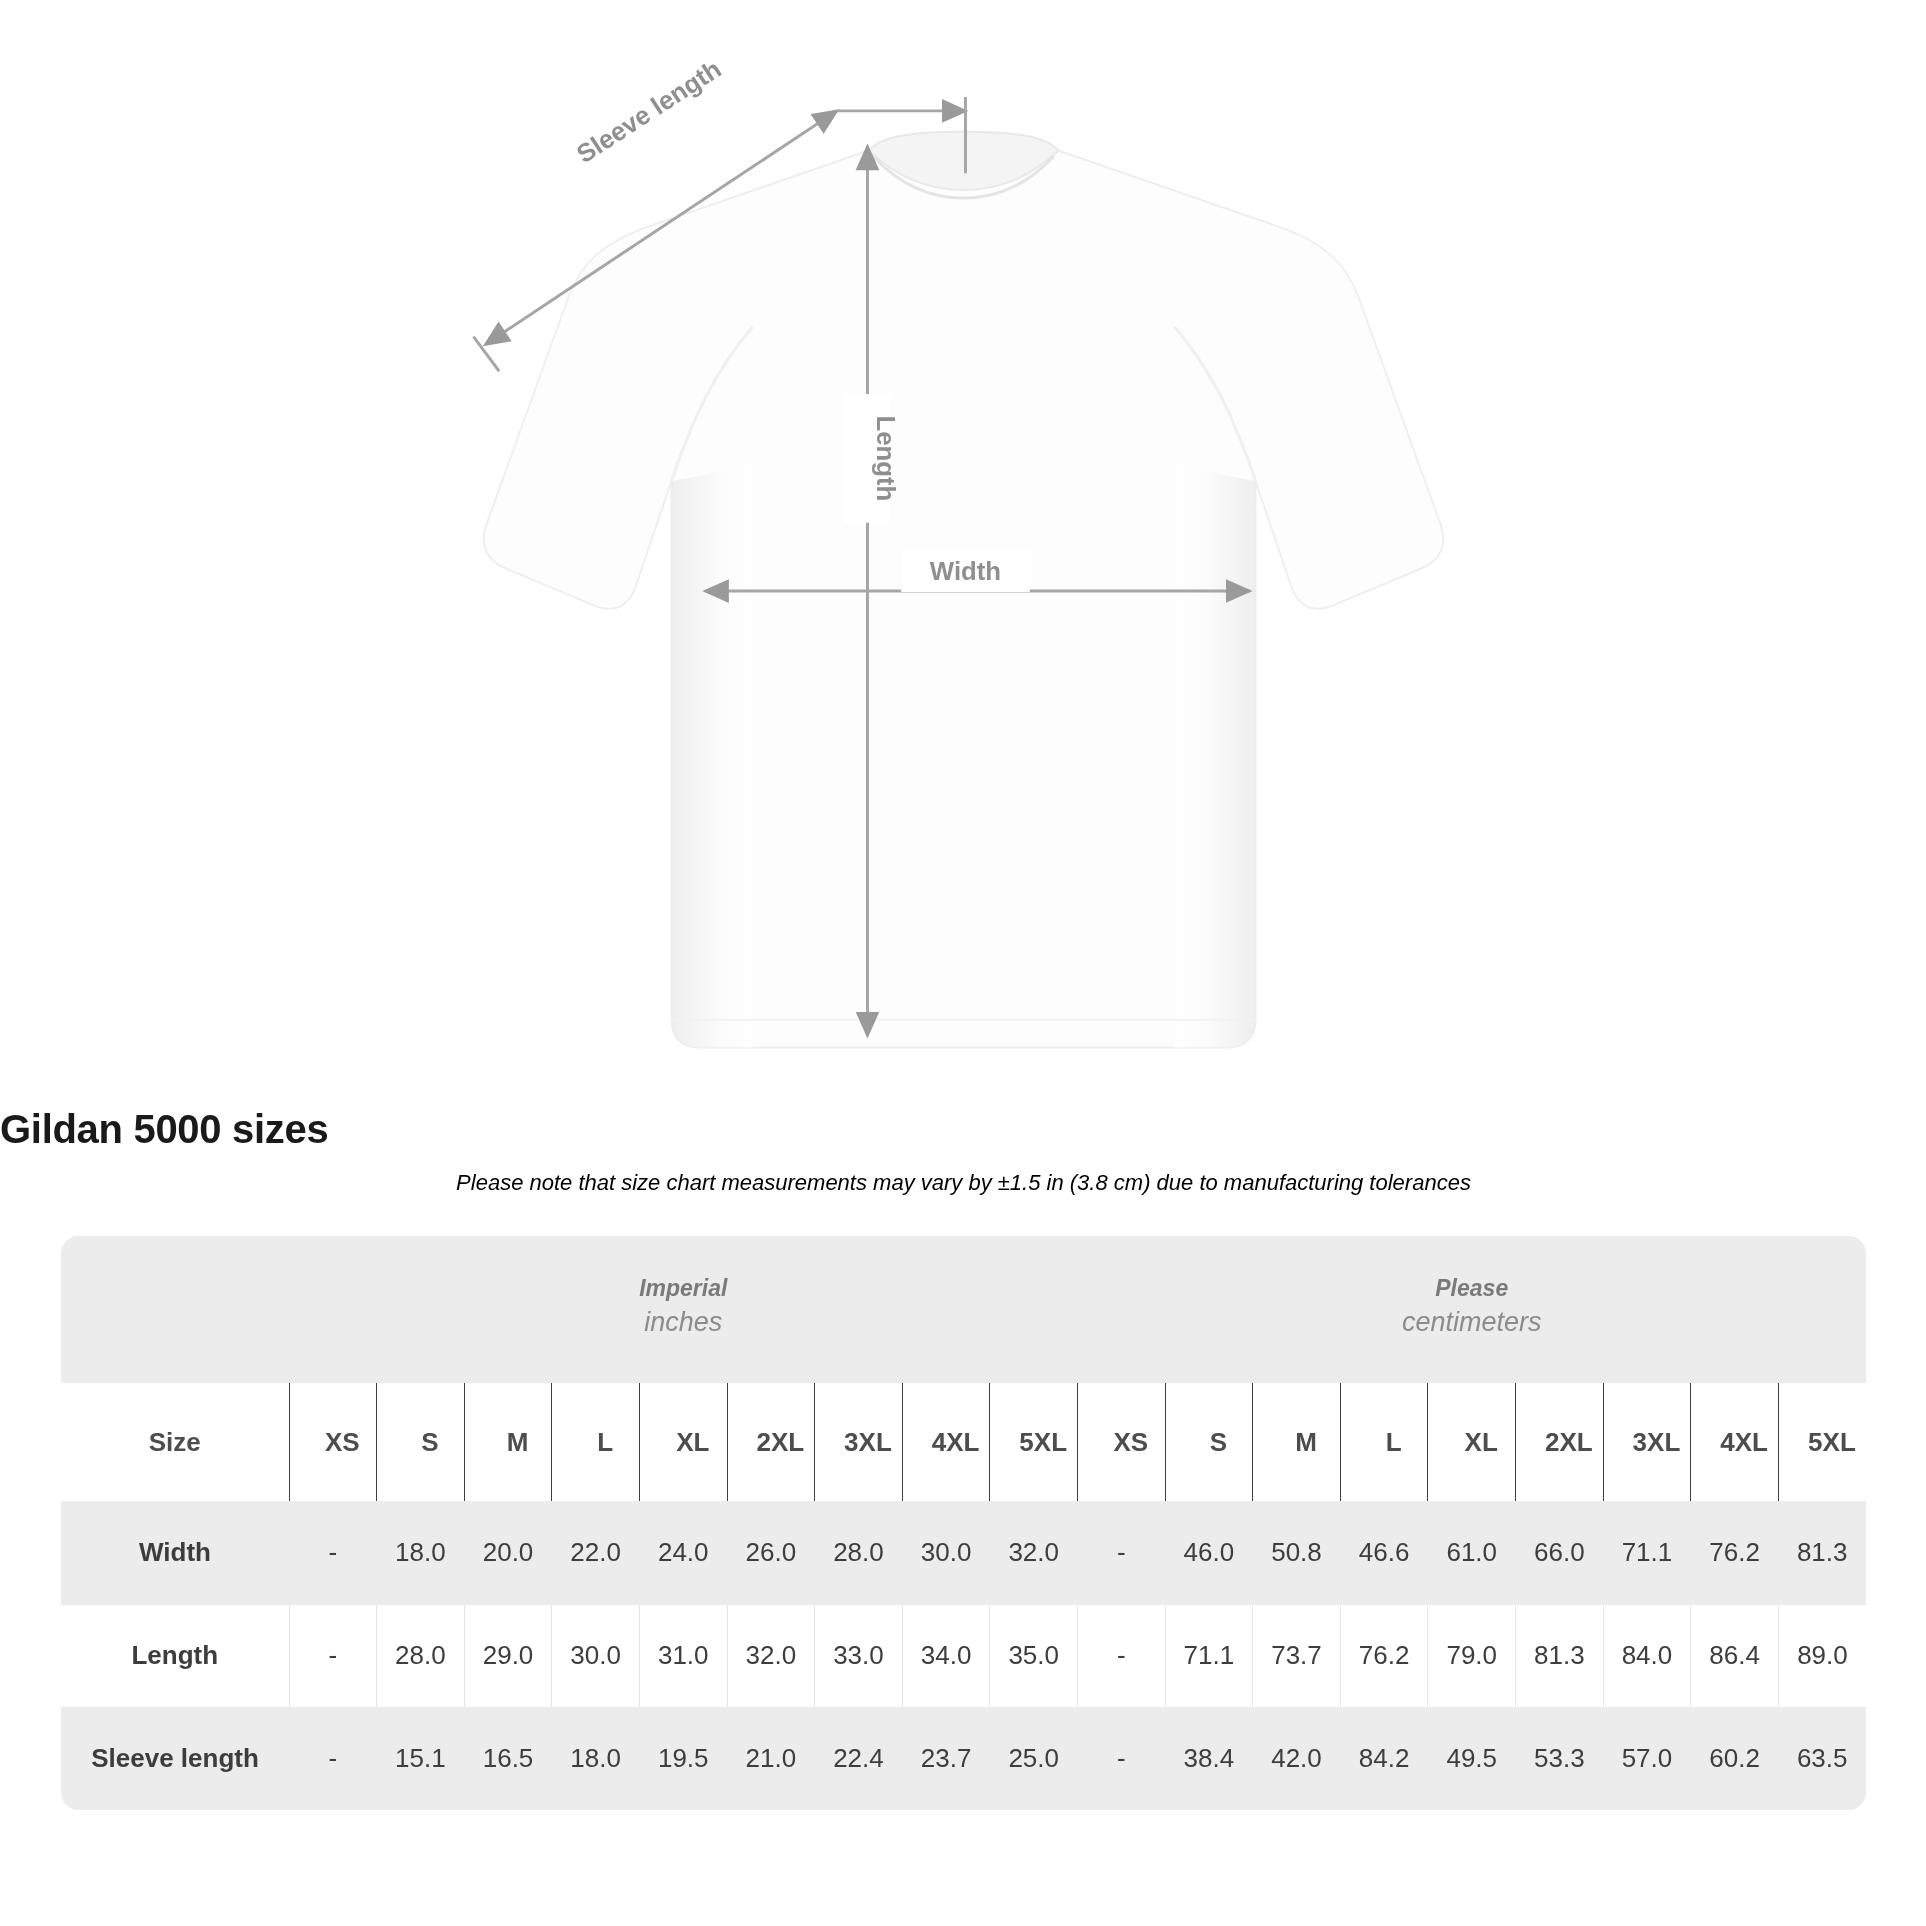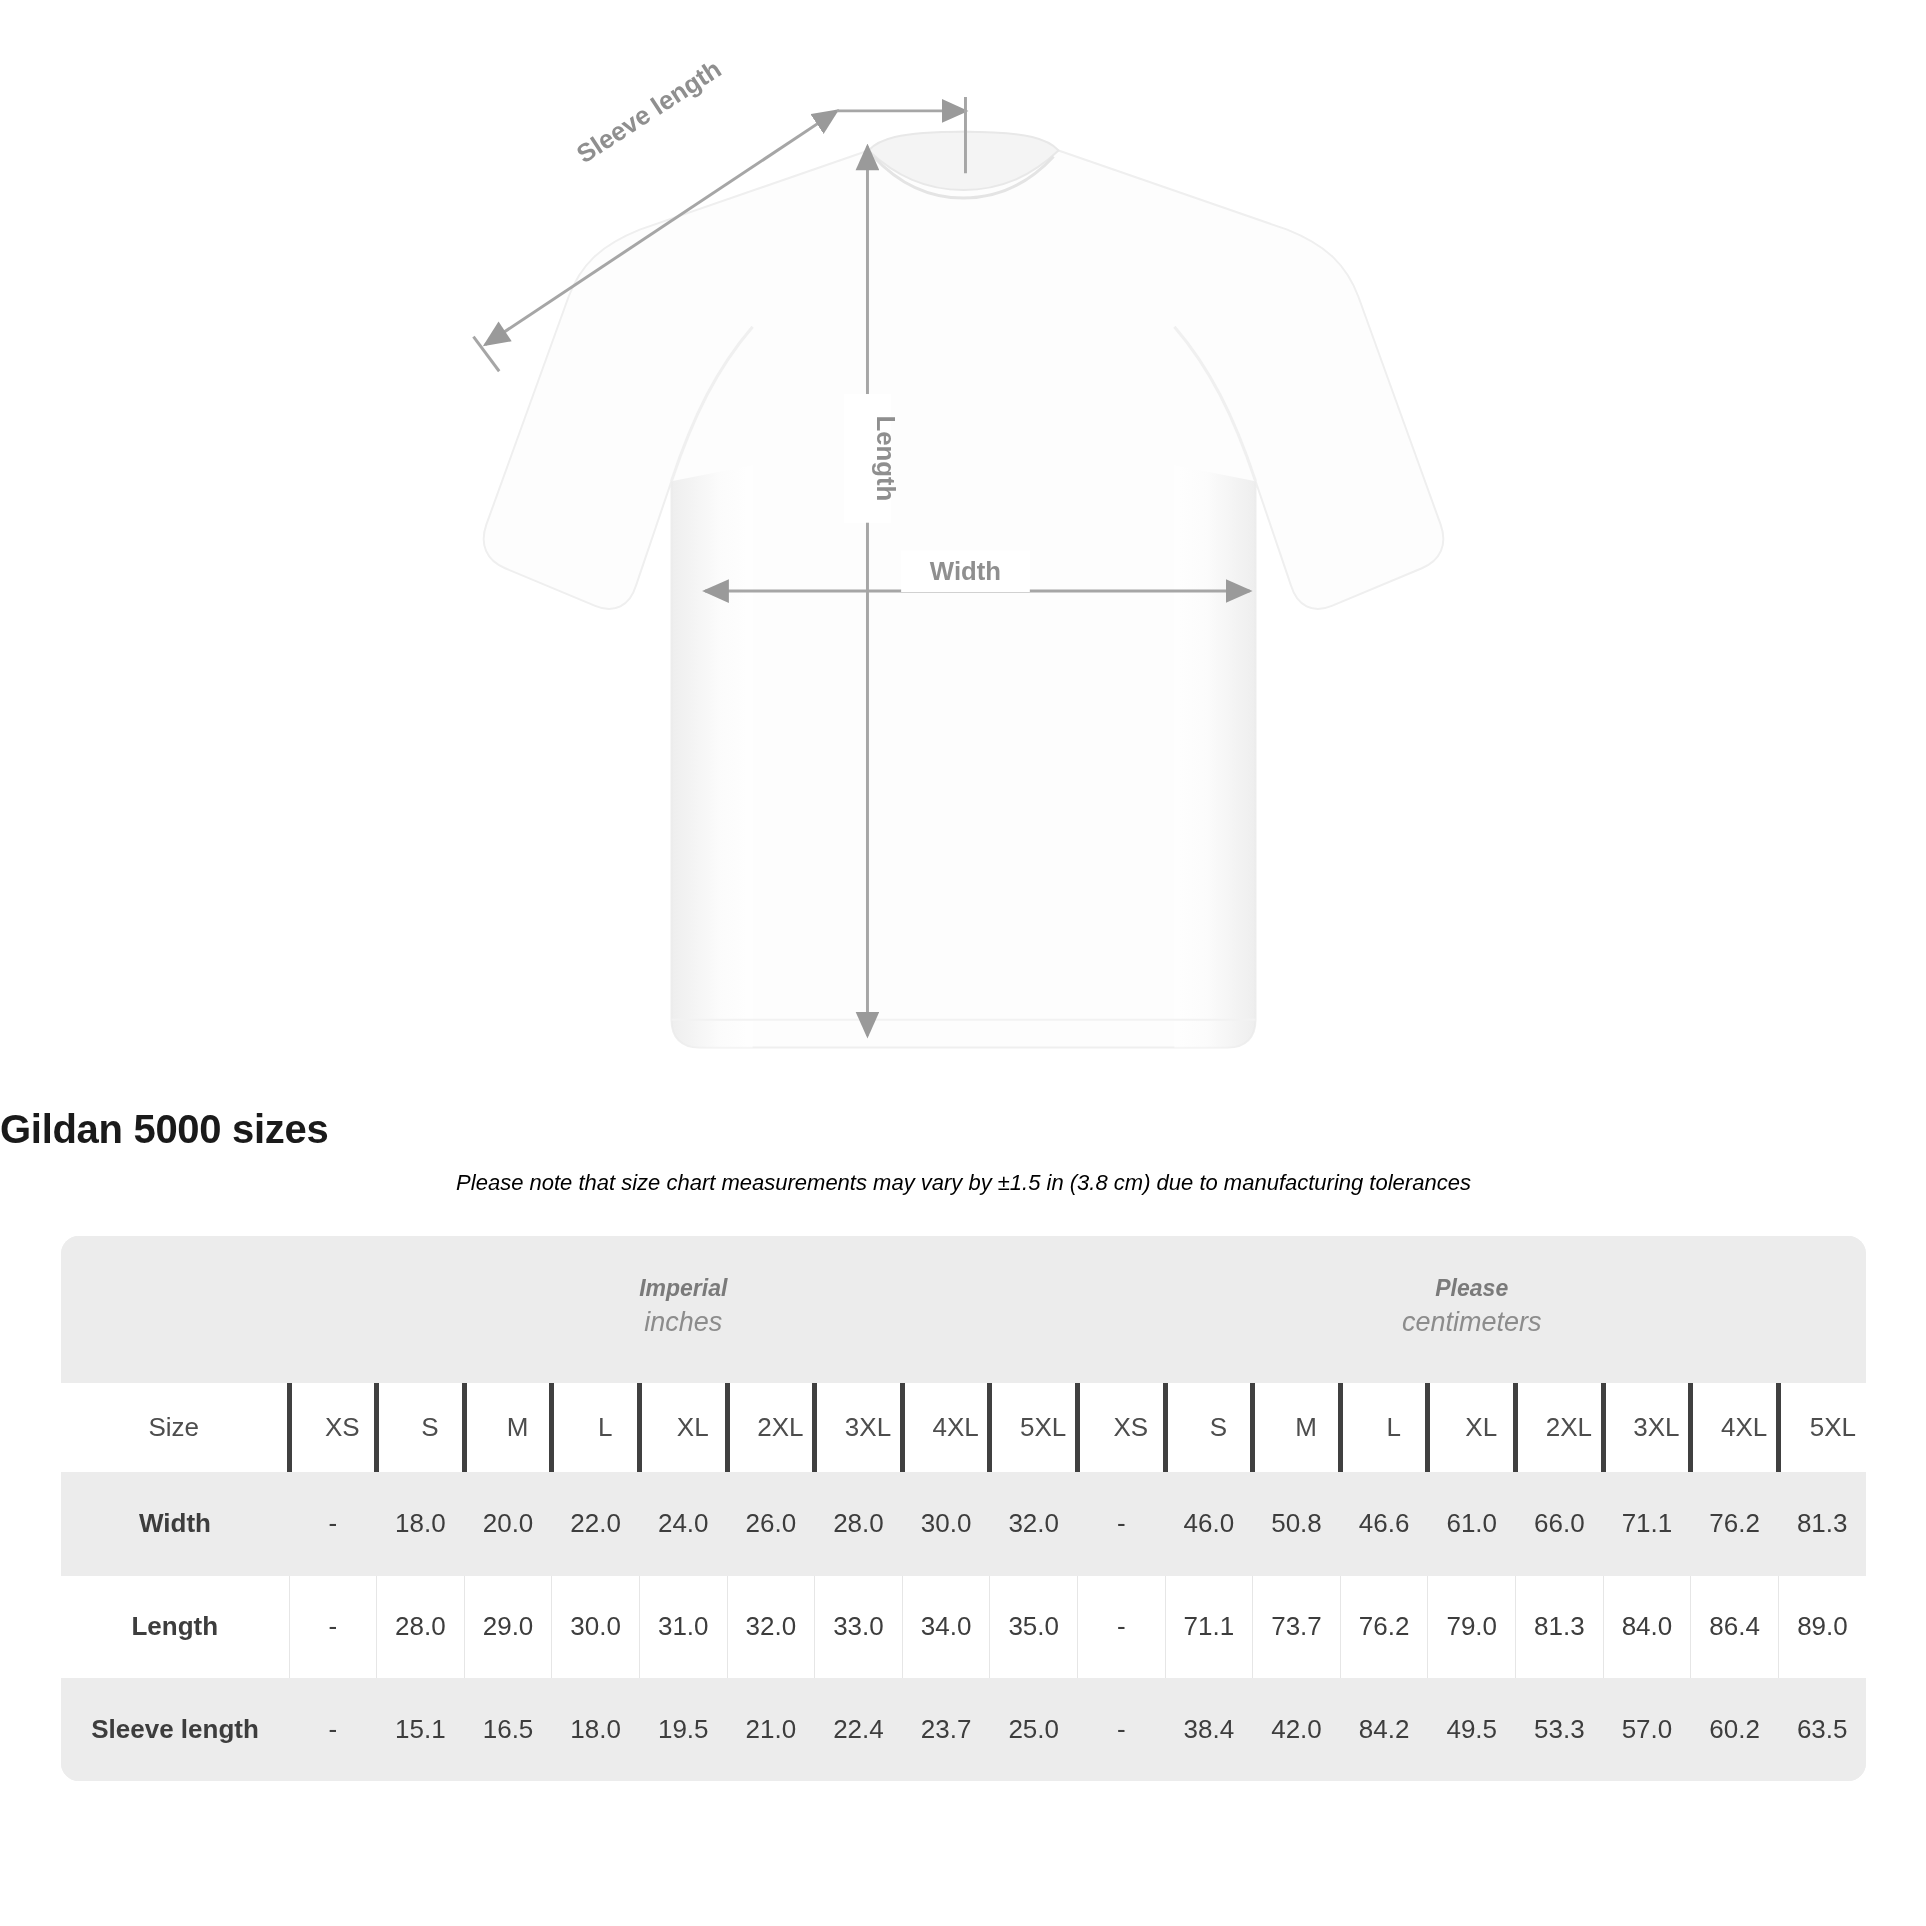--- a/index.html
+++ b/index.html
@@ -75,24 +75,24 @@
   }
   .unit-sub {
     font-size: 27px;
     font-style: italic;
     color: #8c8c8c;
     line-height: 1.6;
   }
 
   
   .size-row td {
-    height: 89px;
+    height: 118px;
     background: #ffffff;
     font-size: 26px;
-    font-weight: normal;
+    font-weight: bold;
     color: #4d4d4d;
   }
   .size-row td.label-cell {
     background: #ffffff;
     font-size: 26px;
   }
 
   
   .data-row td {
     height: 103px;
@@ -103,21 +103,21 @@
   .data-row.plain td { background: #ffffff; }
   .data-row td.label-cell {
     font-weight: bold;
     color: #3d3d3d;
     font-size: 26px;
   }
 
   
   .sep-left { border-left: 1px solid #ffffff; }
   .data-row.plain .sep-left { border-left: 1px solid #e6e6e6; }
-  .size-row .sep-left { border-left: 5px solid #404040; padding-left: 20px; }
+  .size-row .sep-left { border-left: 1px solid #404040; padding-left: 20px; }
   .data-row.plain td { border-top: 1px solid #ececec; }
 
   .col-label { width: 228px; }
 </style>
 </head>
 <body>
 
 <div class="page">
 
   <div class="illustration">

